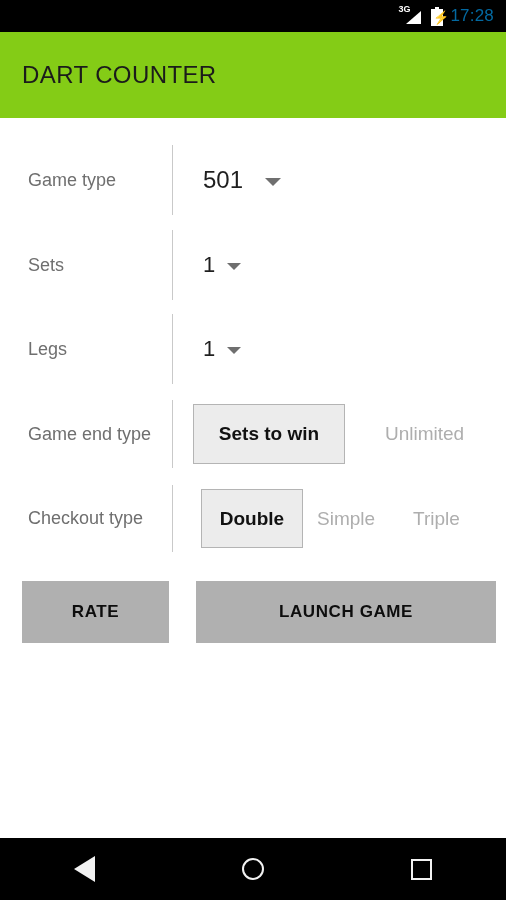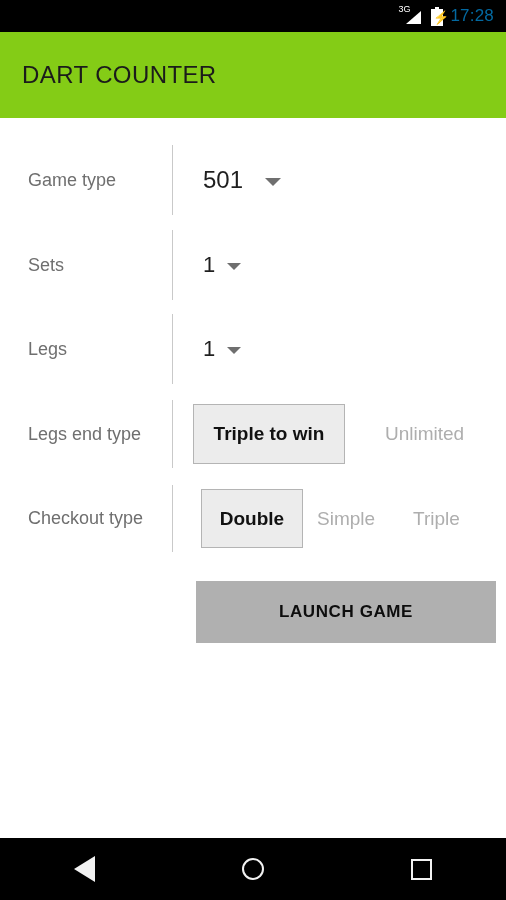--- a/index.html
+++ b/index.html
@@ -37,21 +37,21 @@
   }
   .signal-wrap {
     position: relative;
     width: 26px;
     height: 20px;
   }
   .signal-label {
     position: absolute;
     left: 0; top: -1px;
     font-size: 9px;
-    font-weight: normal;
+    font-weight: bold;
     color: #ffffff;
     letter-spacing: 0px;
     line-height: 9px;
   }
   .signal-tri {
     position: absolute;
     left: 8px; bottom: 2px;
     width: 0; height: 0;
     border-left: 15px solid transparent;
     border-bottom: 13px solid #ffffff;
@@ -327,42 +327,43 @@
       <span class="divider" style="height:70px;"></span>
       <span class="row-value">
         <span class="spinner">
           <span class="spinner-text small">1</span>
           <span class="caret small"></span>
         </span>
       </span>
     </div>
 
     <div class="row" style="top:282px; height:68px;">
-      <span class="row-label">Legs end type</span>
+      <span class="row-label">Game end type</span>
       <span class="divider" style="height:68px;"></span>
       <span class="row-value" style="padding-left:20px;">
         <span class="opt-group">
-          <span id="opt-first-to-win" class="opt selected">Triple to win</span>
+          <span id="opt-first-to-win" class="opt selected">Sets to win</span>
           <span class="opt" style="margin-left:26px;">Unlimited</span>
         </span>
       </span>
     </div>
 
     <div class="row" style="top:367px; height:67px;">
       <span class="row-label">Checkout type</span>
       <span class="divider" style="height:67px;"></span>
       <span class="row-value" style="padding-left:22px;">
         <span class="opt-group">
           <span id="opt-double" class="opt selected" style="margin-left:6px;">Double</span>
           <span class="opt">Simple</span>
           <span class="opt" style="margin-left:10px;">Triple</span>
         </span>
       </span>
     </div>
 
+    <div id="btn-rate" class="btn">RATE</div>
     <div id="btn-launch" class="btn">LAUNCH GAME</div>
 
   </div>
 
   <div id="nav-bar">
     <div class="nav-btn">
       <span class="nav-back"></span>
     </div>
     <div class="nav-btn">
       <span class="nav-home"></span>

